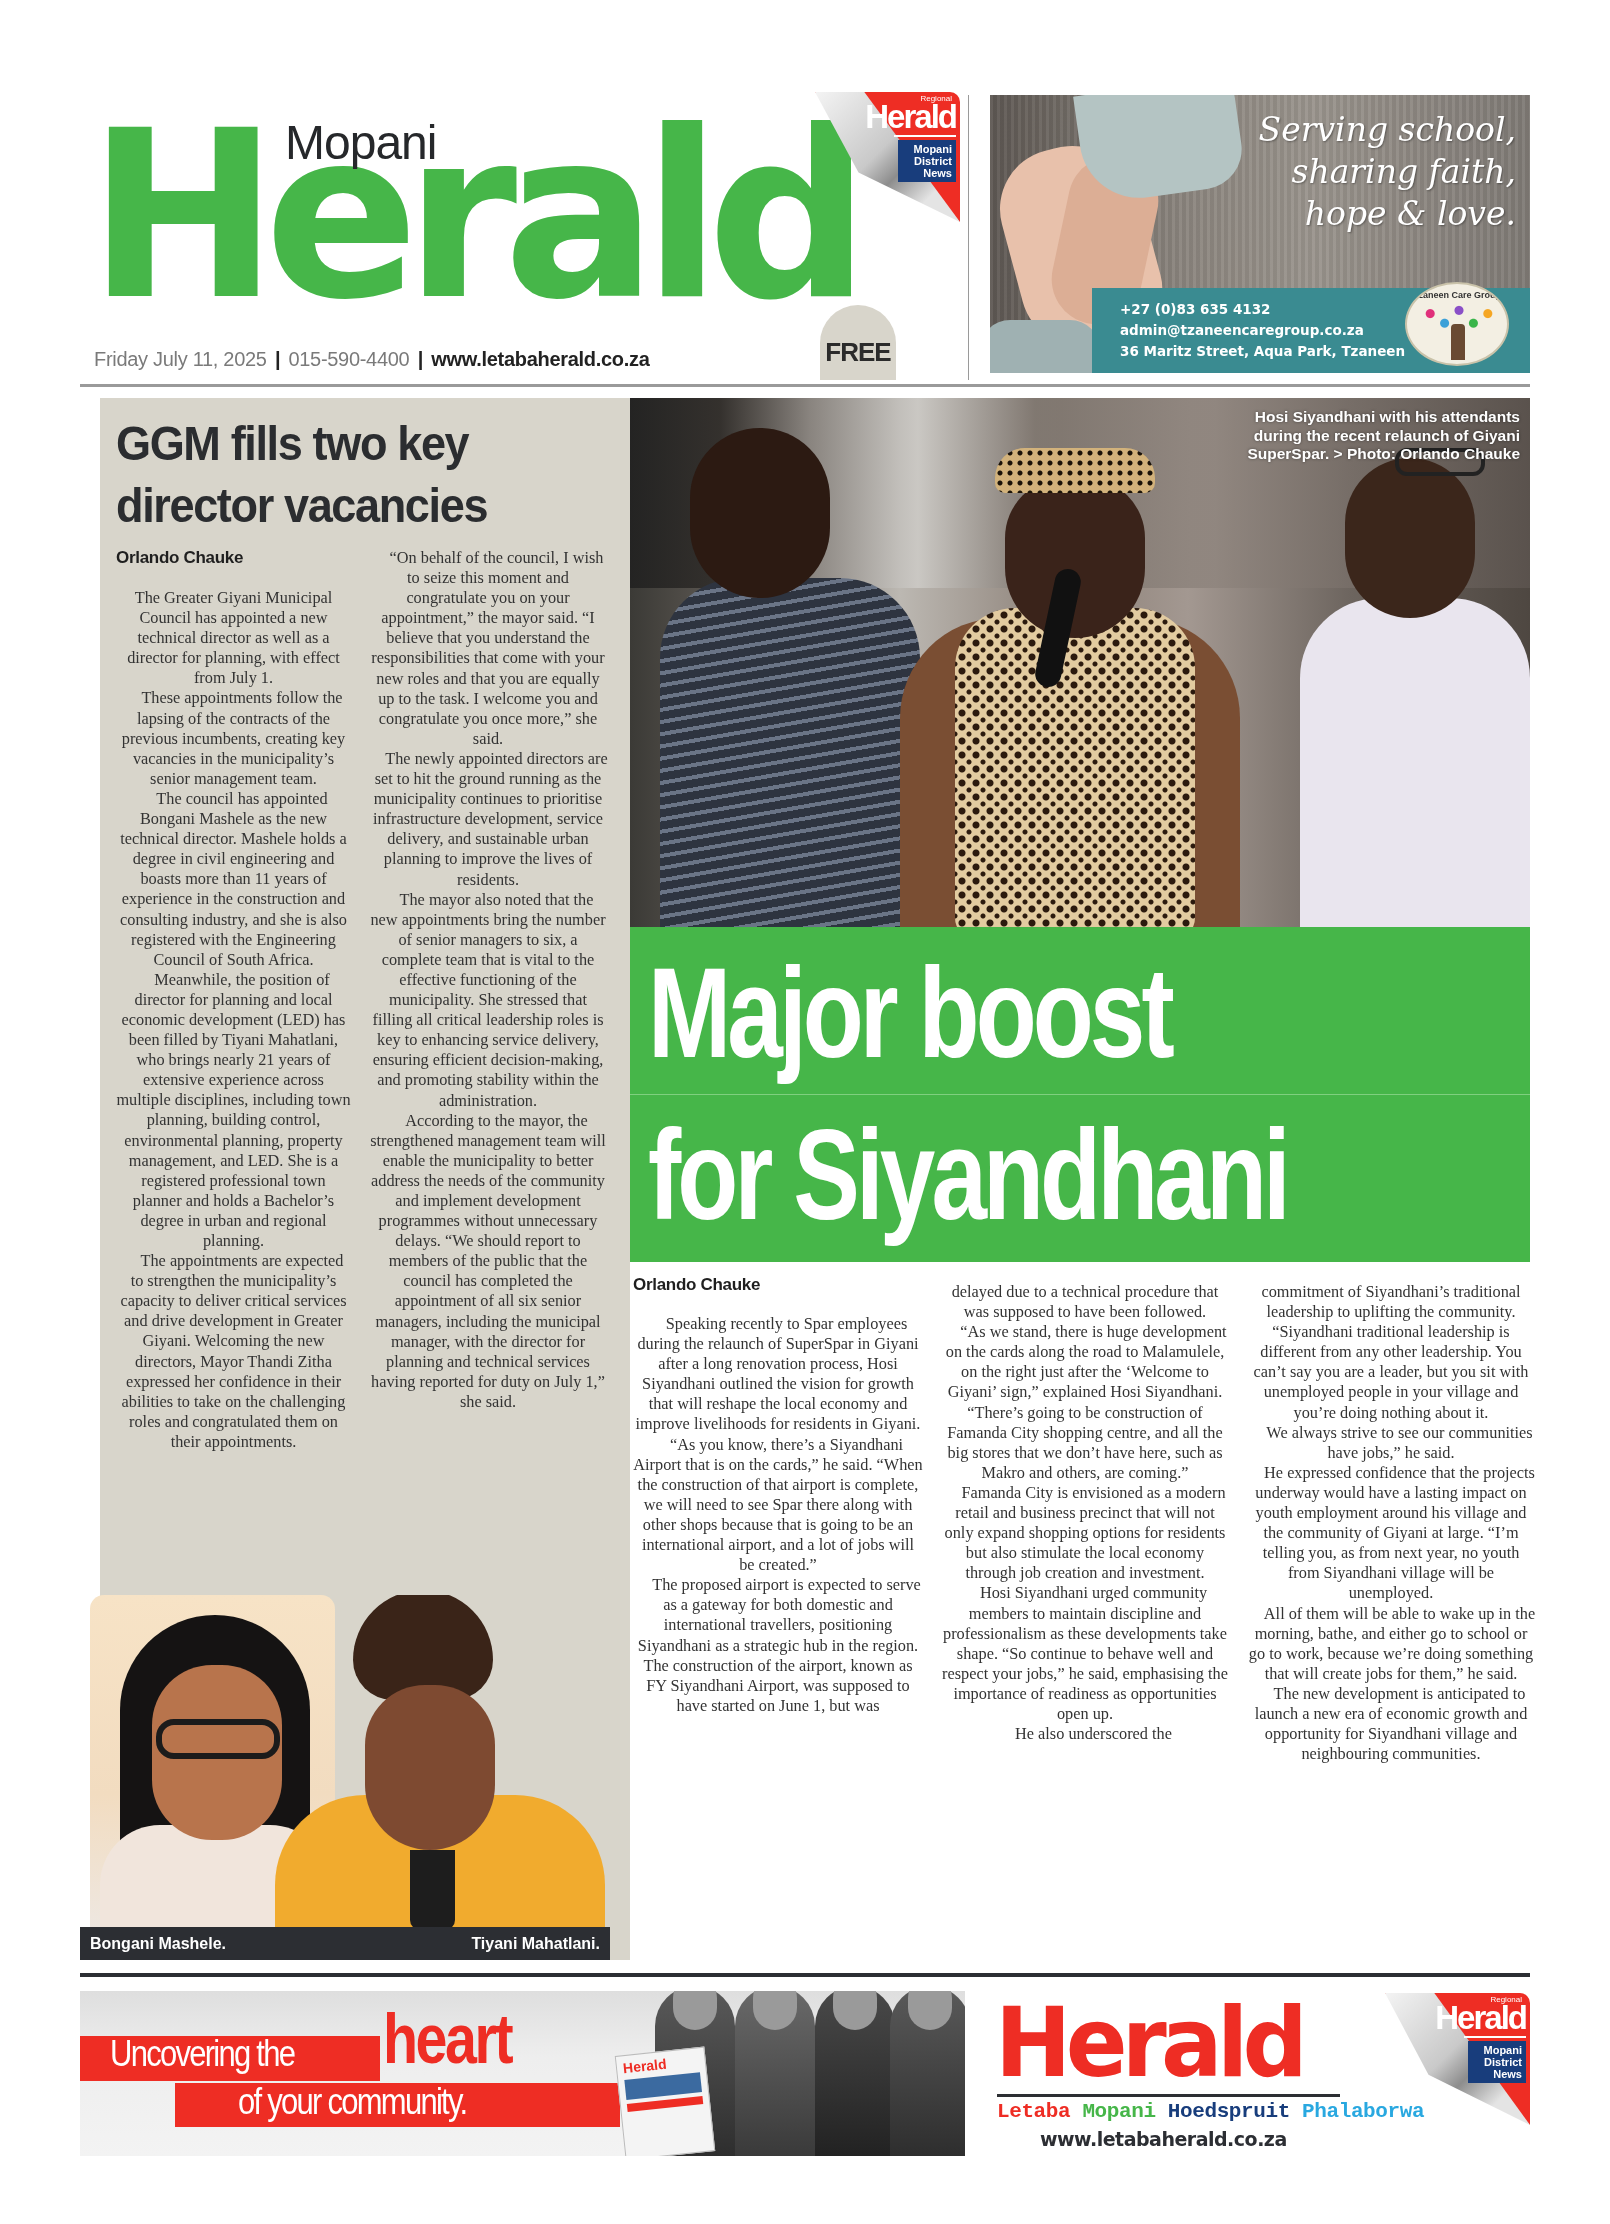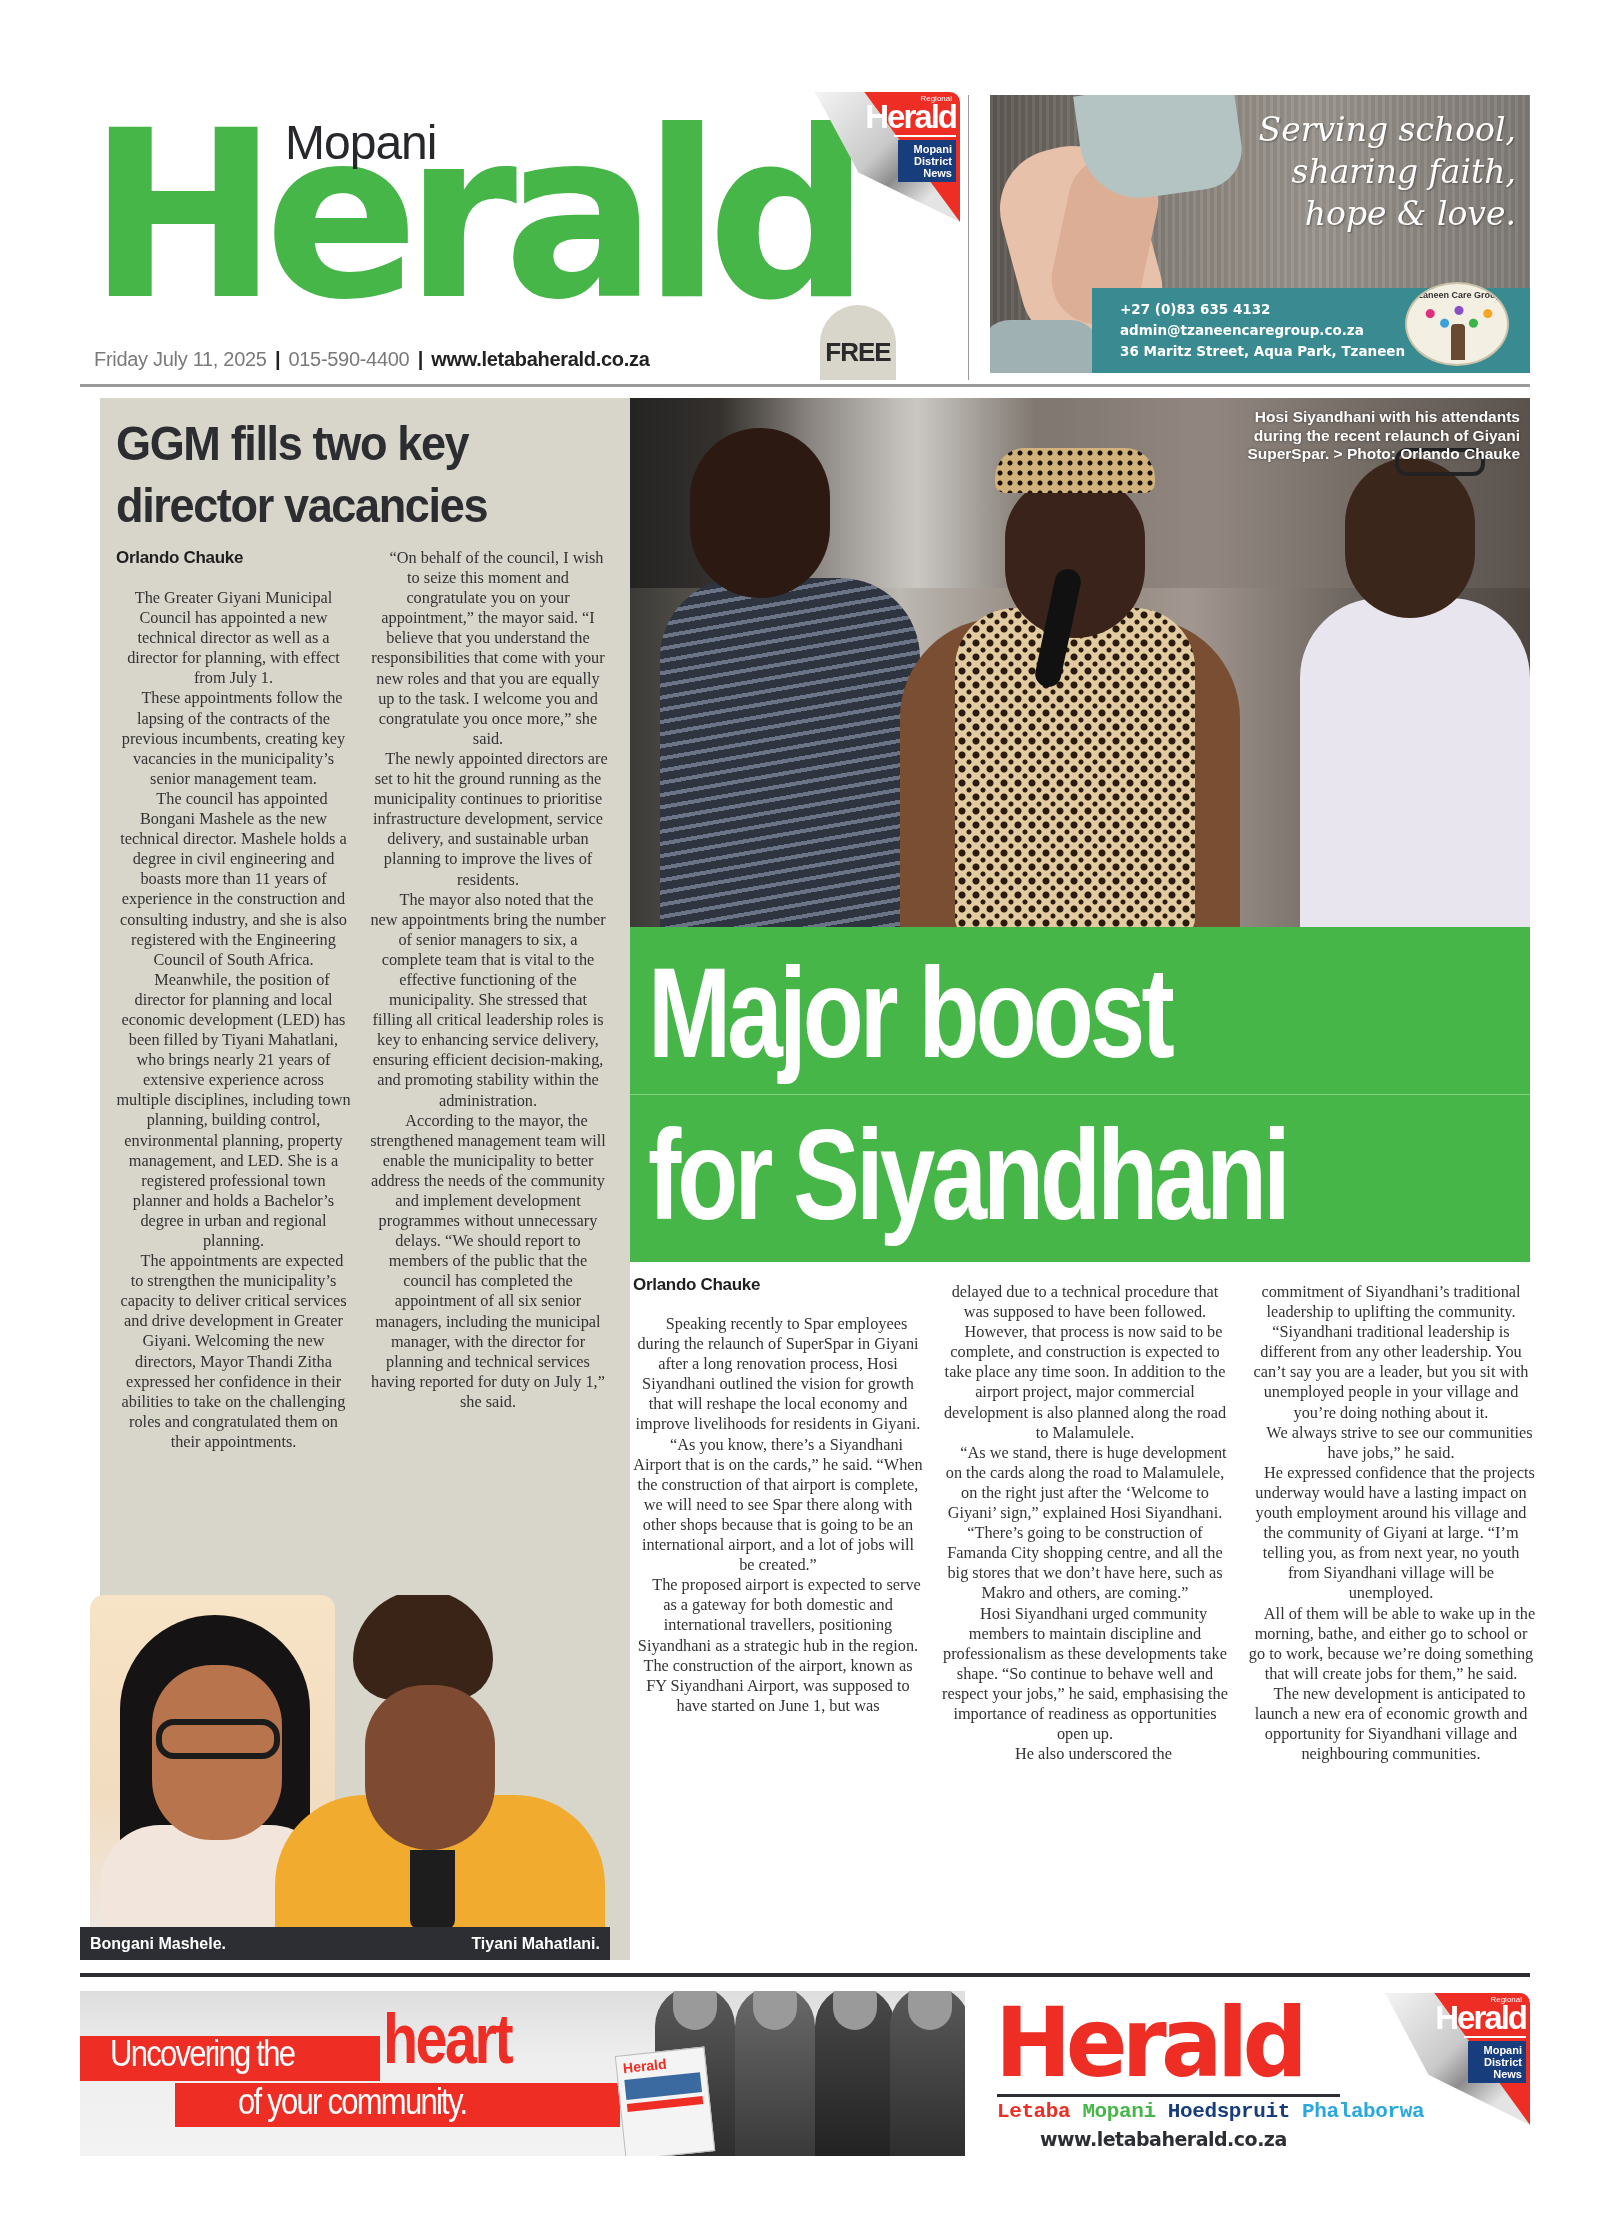--- a/index.html
+++ b/index.html
@@ -252,22 +252,22 @@
 </div>
 
 <div class="byline main-byline">Orlando Chauke</div>
 <div class="col main-col1">
   <p>Speaking recently to Spar employees during the relaunch of SuperSpar in Giyani after a long renovation process, Hosi Siyandhani outlined the vision for growth that will reshape the local economy and improve livelihoods for residents in Giyani.</p>
   <p>“As you know, there’s a Siyandhani Airport that is on the cards,” he said. “When the construction of that airport is complete, we will need to see Spar there along with other shops because that is going to be an international airport, and a lot of jobs will be created.”</p>
   <p>The proposed airport is expected to serve as a gateway for both domestic and international travellers, positioning Siyandhani as a strategic hub in the region. The construction of the airport, known as FY Siyandhani Airport, was supposed to have started on June 1, but was</p>
 </div>
 <div class="col main-col2">
   <p class="first">delayed due to a technical procedure that was supposed to have been followed.</p>
-  <p>However, that process is now said to be complete, and construction is expected to take place any time soon. In addition to the airport project, major commercial development is also planned along the road to Malamulele.</p>
   <p>“As we stand, there is huge development on the cards along the road to Malamulele, on the right just after the ‘Welcome to Giyani’ sign,” explained Hosi Siyandhani. “There’s going to be construction of Famanda City shopping centre, and all the big stores that we don’t have here, such as Makro and others, are coming.”</p>
+  <p>Famanda City is envisioned as a modern retail and business precinct that will not only expand shopping options for residents but also stimulate the local economy through job creation and investment.</p>
   <p>Hosi Siyandhani urged community members to maintain discipline and professionalism as these developments take shape. “So continue to behave well and respect your jobs,” he said, emphasising the importance of readiness as opportunities open up.</p>
   <p>He also underscored the</p>
 </div>
 <div class="col main-col3">
   <p class="first">commitment of Siyandhani’s traditional leadership to uplifting the community. “Siyandhani traditional leadership is different from any other leadership. You can’t say you are a leader, but you sit with unemployed people in your village and you’re doing nothing about it.</p>
   <p>We always strive to see our communities have jobs,” he said.</p>
   <p>He expressed confidence that the projects underway would have a lasting impact on youth employment around his village and the community of Giyani at large. “I’m telling you, as from next year, no youth from Siyandhani village will be unemployed.</p>
   <p>All of them will be able to wake up in the morning, bathe, and either go to school or go to work, because we’re doing something that will create jobs for them,” he said.</p>
   <p>The new development is anticipated to launch a new era of economic growth and opportunity for Siyandhani village and neighbouring communities.</p>
 </div>

